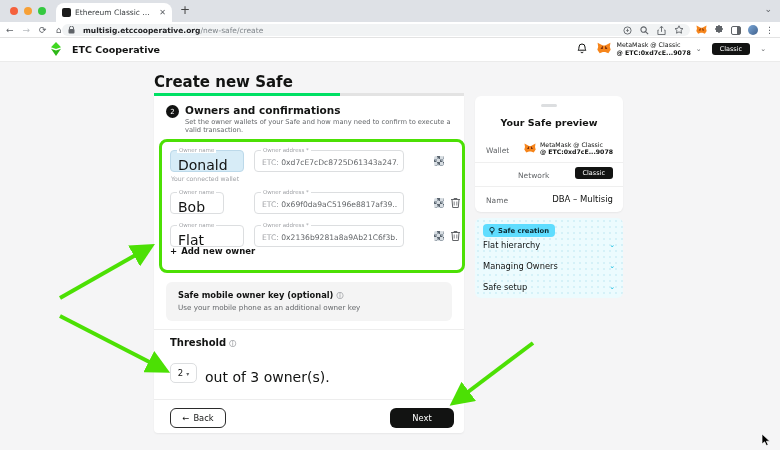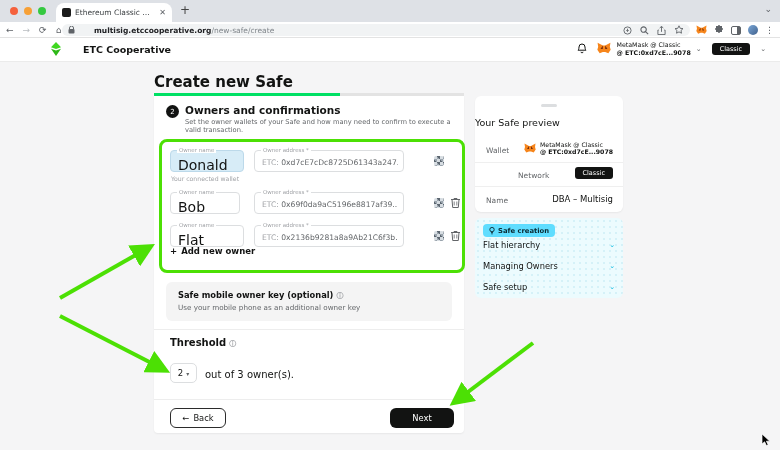--- a/index.html
+++ b/index.html
@@ -15,33 +15,33 @@
   .tab { position:absolute; left:56px; top:3px; width:116px; height:19px; background:#fff; border-radius:8px 8px 0 0; display:flex; align-items:center; padding:0 6px; gap:4px; }
   .tab-favicon { width:9px; height:9px; background:#1b1b1b; border-radius:2px; flex:0 0 auto; }
   .tab-title { font-size:7.5px; color:#3c4043; white-space:nowrap; overflow:hidden; text-overflow:ellipsis; flex:1; }
   .tab-close { font-size:8px; color:#5f6368; flex:0 0 auto; }
   .newtab { position:absolute; left:180px; top:3px; font-size:12px; color:#444; }
   .tabsearch { position:absolute; right:8px; top:4px; font-size:9px; color:#5f6368; }
 
   .urlbar { position:absolute; left:0; top:22px; width:780px; height:16px; background:#fff; border-bottom:1px solid #e3e3e3; }
   .navicons { position:absolute; left:6px; top:1px; display:flex; gap:9px; align-items:center; height:14px; color:#5f6368; font-size:9px; }
   .navicons .dis { color:#b8bcc0; }
-  .omnibox { position:absolute; left:62px; top:2px; width:628px; height:12px; background:#f1f3f4; border-radius:7px; display:flex; align-items:center; padding:0 6px; gap:19px; }
+  .omnibox { position:absolute; left:62px; top:2px; width:628px; height:12px; background:#f1f3f4; border-radius:7px; display:flex; align-items:center; padding:0 6px; gap:8px; }
   .omni-url { font-size:7.5px; white-space:nowrap; overflow:hidden; }
   .omni-domain { color:#202124; font-weight:700; }
   .omni-path { color:#80868b; }
   .omni-right { margin-left:auto; display:flex; gap:8px; align-items:center; }
   .ext-icons { position:absolute; right:6px; top:2px; display:flex; gap:7px; align-items:center; height:12px; }
   .avatar-circle { width:10px; height:10px; border-radius:50%; background:linear-gradient(135deg,#7aa7d8,#41618c); }
   .kebab { font-size:9px; color:#5f6368; }
   svg.mini { display:block; }
 
   
   .siteheader { position:absolute; left:0; top:38px; width:780px; height:24px; background:#fff; border-bottom:1px solid #ebebeb; }
-  .brand { position:absolute; left:50px; top:4px; display:flex; align-items:center; gap:21px; }
+  .brand { position:absolute; left:50px; top:4px; display:flex; align-items:center; gap:10px; }
   .brand-name { font-size:9.5px; font-weight:700; color:#121312; }
   .hdr-right { position:absolute; right:14px; top:3px; display:flex; align-items:center; gap:10px; }
   .wallet-chip { display:flex; align-items:center; gap:5px; }
   .wallet-lines { display:flex; flex-direction:column; line-height:1.25; }
   .wl1 { font-size:6.3px; color:#121312; }
   .wl2 { font-size:6.3px; color:#121312; font-weight:700; }
   .chev { font-size:7px; color:#636669; }
   .net-pill { background:#121312; color:#fff; font-size:6.5px; padding:2px 8px; border-radius:3px; }
 
   
@@ -78,29 +78,29 @@
   .mobile-title { position:absolute; left:178px; top:290px; font-size:8.3px; font-weight:700; color:#121312; }
   .mobile-sub { position:absolute; left:178px; top:303px; font-size:7.2px; color:#636669; }
   .info-i { font-size:7px; color:#a1a3a7; margin-left:3px; }
 
   .divider { position:absolute; left:154px; width:310px; height:1px; background:#ededed; }
 
   .thr-title { position:absolute; left:170px; top:337px; font-size:10px; font-weight:700; color:#121312; }
   .thr-sub { position:absolute; left:170px; top:351px; font-size:7.2px; color:#636669; }
   .thr-select { position:absolute; left:170px; top:363px; width:27px; height:20px; border:1px solid #dcdee0; border-radius:5px; background:#fff; display:flex; align-items:center; justify-content:center; gap:3px; font-size:8.5px; color:#121312; }
   .thr-select .chev { font-size:6px; }
-  .thr-suffix { position:absolute; left:205px; top:369px; font-size:10px; color:#121312; }
+  .thr-suffix { position:absolute; left:205px; top:369px; font-size:14px; color:#121312; }
 
   .btn-back { position:absolute; left:170px; top:408px; width:56px; height:20px; border:1.5px solid #2b2b2b; border-radius:6px; background:#fff; display:flex; align-items:center; justify-content:center; gap:4px; font-size:8.3px; color:#121312; }
   .btn-next { position:absolute; left:390px; top:408px; width:64px; height:20px; border-radius:6px; background:#121312; color:#fff; display:flex; align-items:center; justify-content:center; font-size:8.3px; }
 
   
   .preview-card { position:absolute; left:475px; top:96px; width:148px; height:116px; background:#fff; border-radius:6px; box-shadow:0 1px 2px rgba(0,0,0,.06); }
   .handle { position:absolute; left:541px; top:104px; width:16px; height:3px; border-radius:2px; background:#dcdee0; }
-  .preview-title { position:absolute; left:475px; top:117px; width:148px; font-size:9.5px; font-weight:400; color:#121312; }
+  .preview-title { position:absolute; left:475px; top:117px; width:148px; text-align:center; font-size:9.5px; font-weight:700; color:#121312; }
   .prow-label { position:absolute; left:486px; font-size:7.5px; color:#636669; }
   .prow-value { position:absolute; right:167px; font-size:8px; color:#121312; text-align:right; }
   .pdiv { position:absolute; left:475px; width:148px; height:1px; background:#efefef; }
   .pw-lines { position:absolute; right:167px; text-align:left; display:flex; gap:4px; align-items:center; }
   .pw1 { font-size:6.2px; color:#121312; }
   .pw2 { font-size:6.2px; color:#121312; font-weight:700; }
 
   .help-card { position:absolute; left:475px; top:218px; width:148px; height:80px; border-radius:6px; background:#ecfbfe;
     background-image:radial-gradient(#d5f1f8 0.8px, transparent 0.8px); background-size:6px 6px; }
   .help-badge { position:absolute; left:483px; top:224px; height:13px; background:#5fddff; border-radius:4px; display:flex; align-items:center; gap:3px; padding:0 6px; font-size:6.8px; font-weight:700; color:#0b2a33; }
@@ -224,21 +224,21 @@
     <span class="flabel">Owner name</span>
     <span class="fval">Donald</span>
   </div>
   <div class="field addr" style="left:254px; top:150px; width:150px;">
     <span class="flabel">Owner address *</span>
     <span class="fval"><span class="addr-prefix">ETC:</span> <span>0xd7cE7cDc8725D61343a247...</span></span>
   </div>
   <div class="caption" style="left:171px; top:175px;">Your connected wallet</div>
   <div class="identicon" style="left:434px; top:156px;"></div>
 
-  <div class="field" style="left:170px; top:192px; width:70px;">
+  <div class="field" style="left:170px; top:192px; width:54px;">
     <span class="flabel">Owner name</span>
     <span class="fval">Bob</span>
   </div>
   <div class="field addr" style="left:254px; top:192px; width:150px;">
     <span class="flabel">Owner address *</span>
     <span class="fval"><span class="addr-prefix">ETC:</span> <span>0x69f0da9aC5196e8817af39...</span></span>
   </div>
   <div class="identicon" style="left:434px; top:198px;"></div>
   <svg class="trash" style="left:450px; top:197px;" viewBox="0 0 11 12">
       <path d="M1 2.5h9M4 2.5V1.5h3v1M2 2.5l.7 8h5.6l.7-8" fill="none" stroke="#636669" stroke-width="1"></path>

